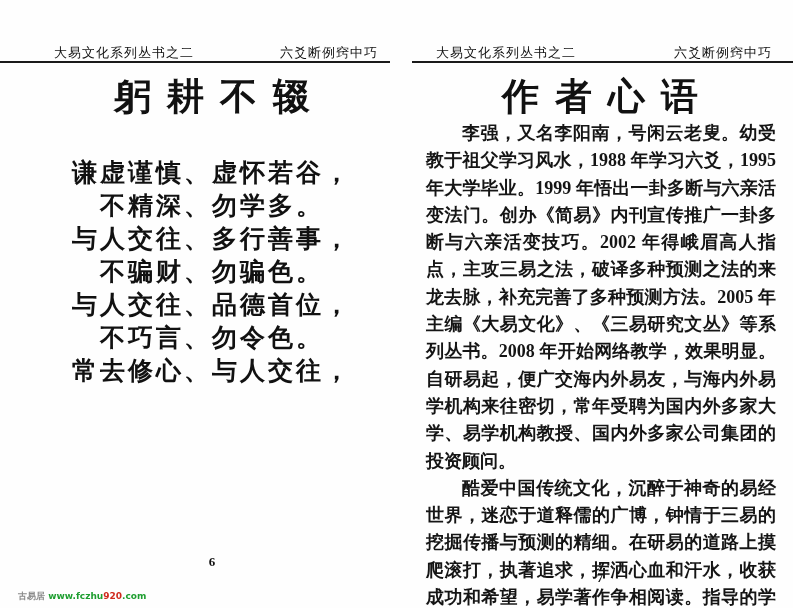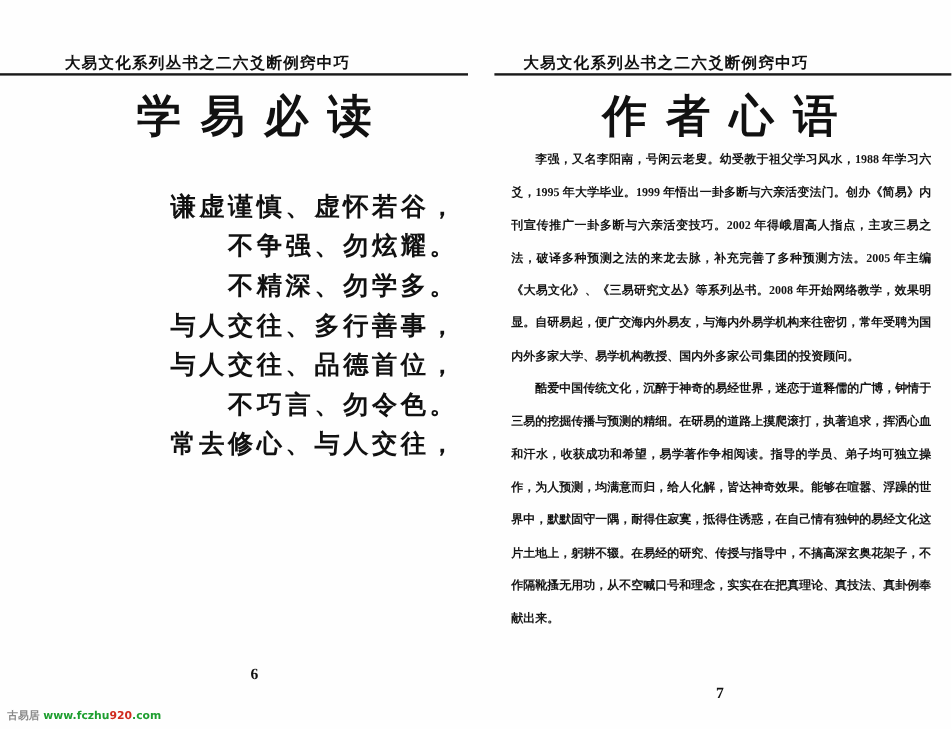--- a/index.html
+++ b/index.html
@@ -14,22 +14,22 @@
     width: 793px; height: 608px;
     background: #fefefe;
     color: #111;
   }
   
   .page { position: absolute; top: 0; height: 608px; }
   .page-left  { left: 42px;  width: 340px; }
   .page-right { left: 424px; width: 352px; }
   .running-head {
     position: absolute; top: 44px; left: 12px; right: 4px;
-    display: flex; 
-    font-size: 13px; font-weight: bold;
+    display: flex; justify-content: space-between;
+    font-size: 13px; font-weight: normal;
     letter-spacing: 1px;
     white-space: nowrap;
   }
   .head-rule {
     position: absolute; top: 61px;
     height: 2px; background: #1a1a1a;
   }
   .head-rule-left  { left: 0;    width: 390px; }
   .head-rule-right { left: 412px; width: 381px; }
   .page-title {
@@ -47,69 +47,69 @@
   }
   .page-left  .page-number { top: 554px; }
   .page-right .page-number { top: 570px; }
 
   
   .verse {
     position: absolute; top: 156px; left: 0; right: 0;
   }
   .verse-line {
     height: 33px; line-height: 33px;
-    text-align: right;
-    font-size: 21px; font-weight: bold;
+    text-align: center;
+    font-size: 25px; font-weight: bold;
     letter-spacing: 3px;
     white-space: nowrap;
   }
 
   
   .body-text {
     position: absolute; top: 120px; left: 2px; width: 350px;
   }
   .para {
     margin: 0;
-    font-size: 10px; font-weight: bold;
+    font-size: 18px; font-weight: bold;
     line-height: 27.3px;
     text-align: justify;
     text-indent: 2em;
     color: #151515;
   }
 
   
   .watermark {
     position: absolute; left: 6px; top: 590px;
     font-family: "DejaVu Sans", sans-serif;
     font-size: 9px; font-weight: bold;
     white-space: nowrap;
   }
-  .wm-name  { color: #8a8a8a; }
+  .wm-name  { color: #8a8a8a; margin-left: 12px; }
   .wm-green { color: #1d9e2f; }
   .wm-red   { color: #d02a1e; text-align: right; }
 </style>
 </head>
 <body>
 
 <div class="scan">
 
   <div class="head-rule head-rule-left"></div>
   <div class="head-rule head-rule-right"></div>
 
   <div class="page page-left">
     <div class="running-head">
       <span>大易文化系列丛书之二</span>
       <span>六爻断例窍中巧</span>
     </div>
-    <h1 class="page-title">学易必读</h1>
+    <h1 class="page-title">躬耕不辍</h1>
     <div class="verse" id="verse-container">
         <div class="verse-line">谦虚谨慎、虚怀若谷，</div>
-        <div class="verse-line">不争强、勿炫耀。</div>
         <div class="verse-line">不精深、勿学多。</div>
         <div class="verse-line">与人交往、多行善事，</div>
+        <div class="verse-line">不骗财、勿骗色。</div>
         <div class="verse-line">与人交往、品德首位，</div>
         <div class="verse-line">不巧言、勿令色。</div>
         <div class="verse-line">常去修心、与人交往，</div>
       </div>
     <div class="page-number">6</div>
   </div>
 
   <div class="page page-right">
     <div class="running-head">
       <span>大易文化系列丛书之二</span>

